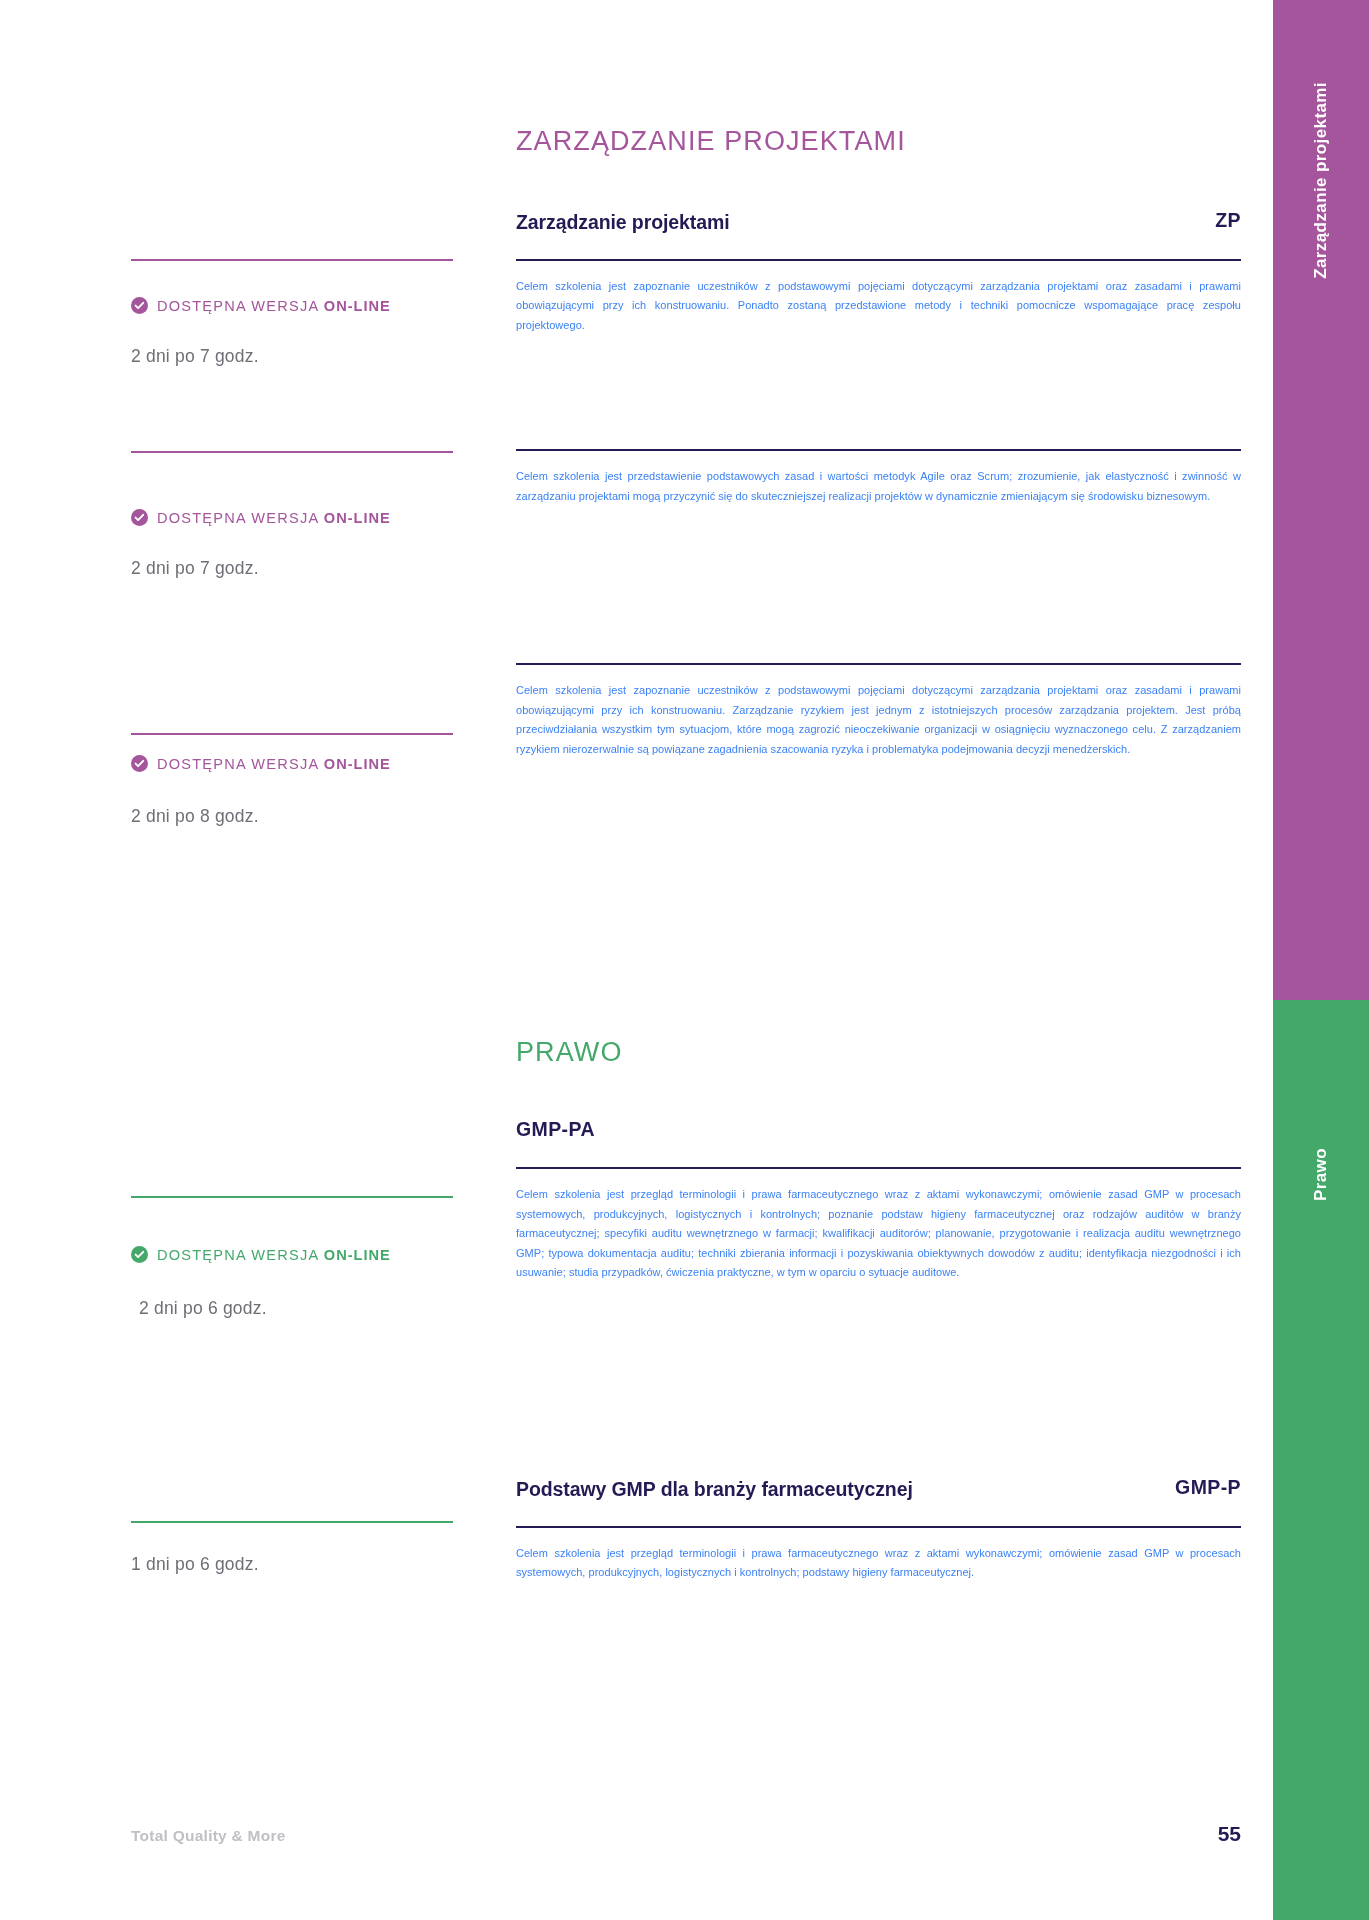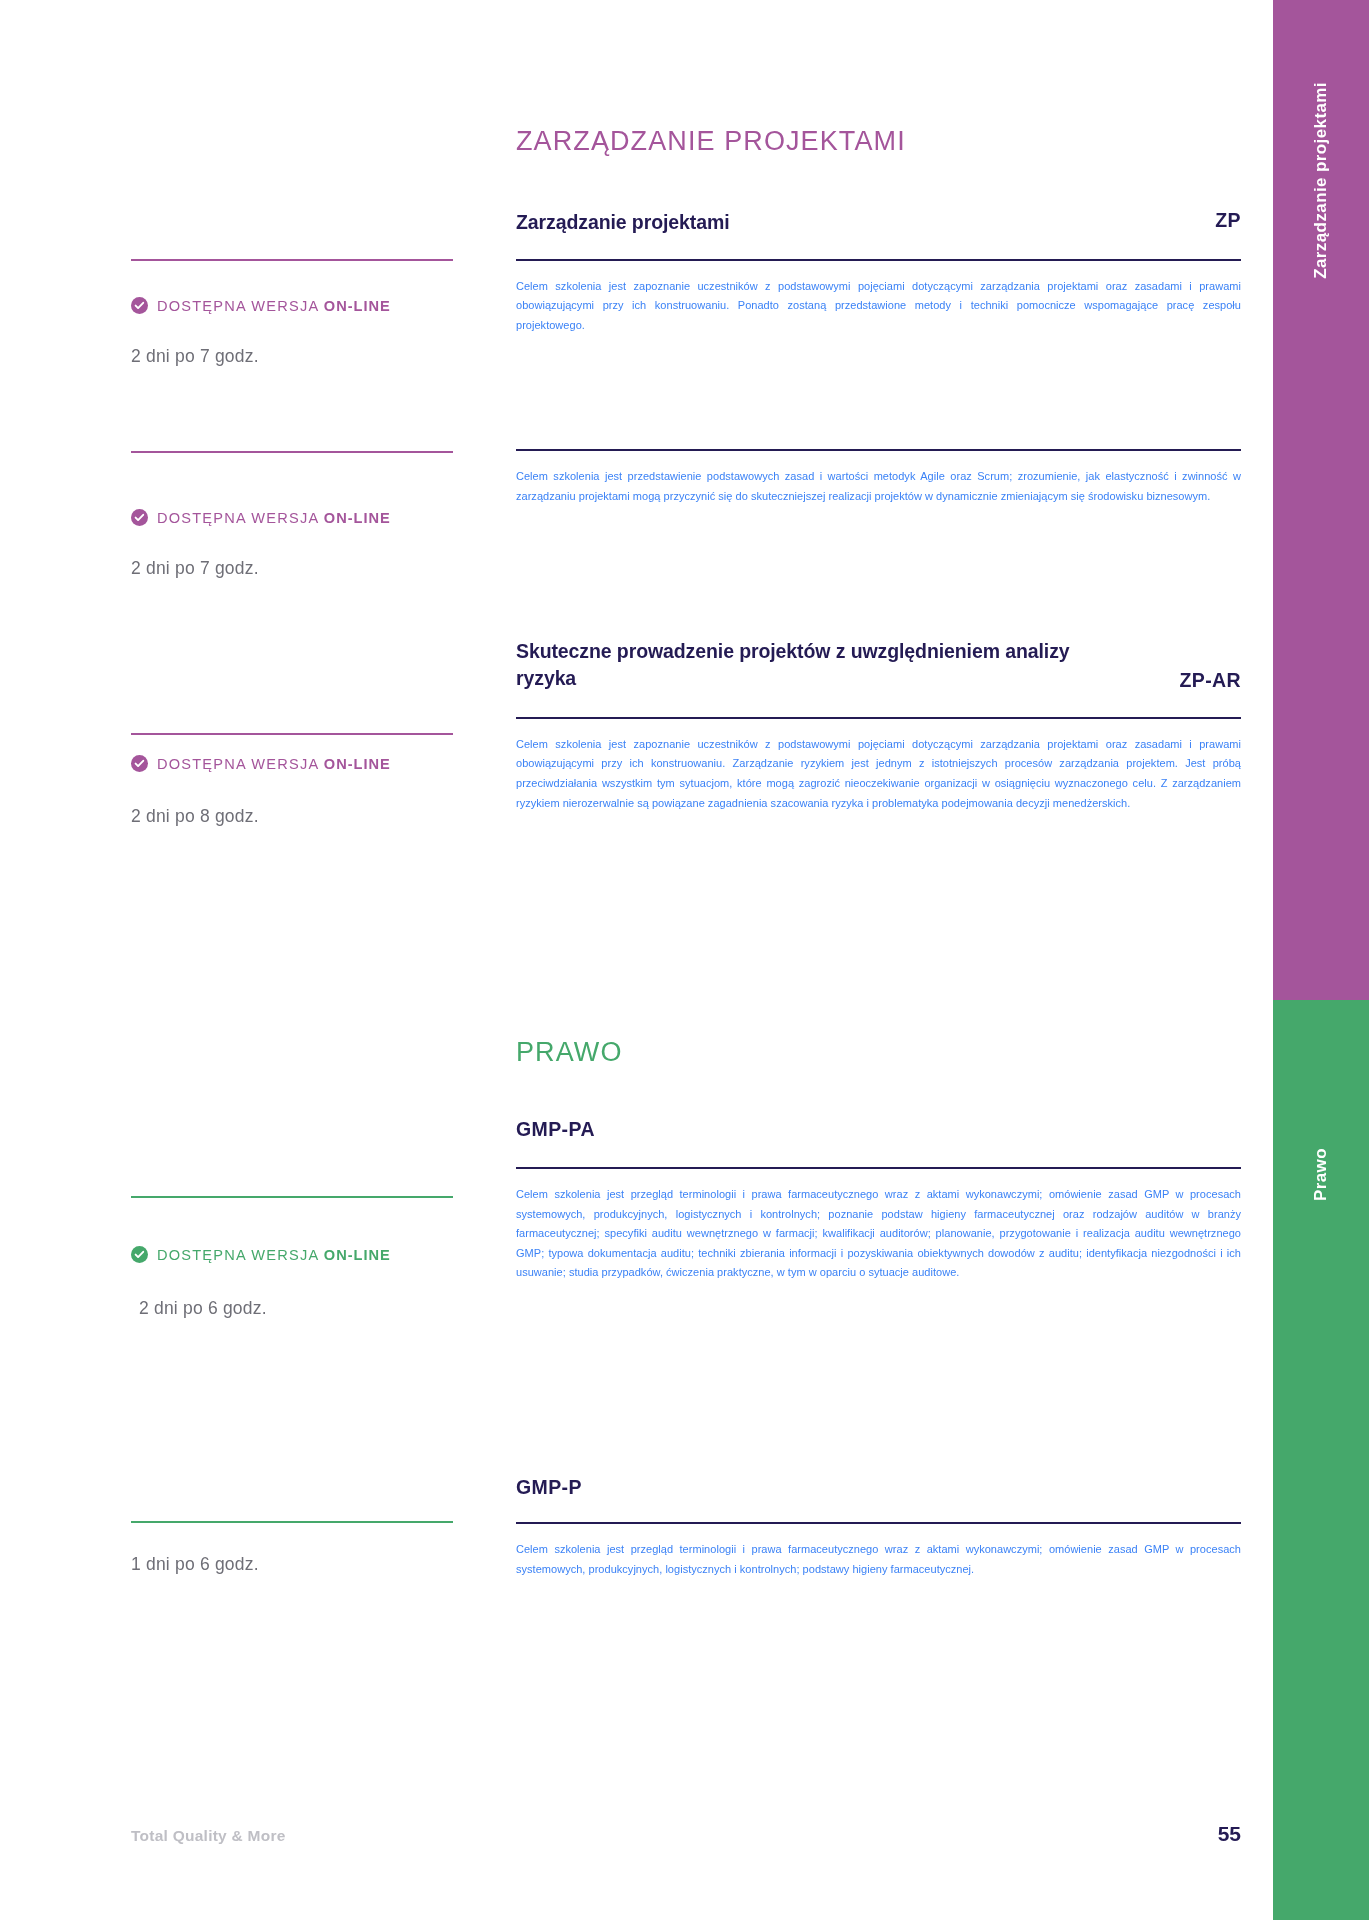--- a/index.html
+++ b/index.html
@@ -215,24 +215,20 @@
     <span class="badge-icon">
       <svg width="11" height="11" viewBox="0 0 11 11">
           <path d="M1.6 5.6 L4.1 8.1 L9.2 2.8" stroke="#ffffff" stroke-width="1.9" fill="none" stroke-linecap="round" stroke-linejoin="round"></path>
         </svg>
     </span>
     <span class="badge-text"><span>DOSTĘPNA WERSJA </span><b>ON-LINE</b></span>
   </div>
   <div class="duration" style="top:558px;">2 dni po 7 godz.</div>
 
   <div class="course" style="top:638px;">
-    <div class="course-head">
-      <div class="course-title">Skuteczne prowadzenie projektów z uwzględnieniem analizy ryzyka</div>
-      <div class="course-code lowered">ZP-AR</div>
-    </div>
     <div class="rule" style="margin-top:25px;"></div>
     <div class="course-body" style="margin-top:16px;">Celem szkolenia jest zapoznanie uczestników z podstawowymi pojęciami dotyczącymi zarządzania projektami oraz zasadami i prawami obowiązującymi przy ich konstruowaniu. Zarządzanie ryzykiem jest jednym z istotniejszych procesów zarządzania projektem. Jest próbą przeciwdziałania wszystkim tym sytuacjom, które mogą zagrozić nieoczekiwanie organizacji w osiągnięciu wyznaczonego celu. Z zarządzaniem ryzykiem nierozerwalnie są powiązane zagadnienia szacowania ryzyka i problematyka podejmowania decyzji menedżerskich.</div>
   </div>
 
   <div class="left-rule purple" style="top:733px;"></div>
   <div class="badge purple" style="top:755px;">
     <span class="badge-icon">
       <svg width="11" height="11" viewBox="0 0 11 11">
           <path d="M1.6 5.6 L4.1 8.1 L9.2 2.8" stroke="#ffffff" stroke-width="1.9" fill="none" stroke-linecap="round" stroke-linejoin="round"></path>
         </svg>
@@ -257,20 +253,21 @@
       <svg width="11" height="11" viewBox="0 0 11 11">
           <path d="M1.6 5.6 L4.1 8.1 L9.2 2.8" stroke="#ffffff" stroke-width="1.9" fill="none" stroke-linecap="round" stroke-linejoin="round"></path>
         </svg>
     </span>
     <span class="badge-text"><span>DOSTĘPNA WERSJA </span><b>ON-LINE</b></span>
   </div>
   <div class="duration" style="top:1298px;margin-left:8px;">2 dni po 6 godz.</div>
 
   <div class="course" style="top:1476px;">
     <div class="course-head">
+      <div class="course-title">Podstawy GMP dla branży farmaceutycznej</div>
       <div class="course-code">GMP-P</div>
     </div>
     <div class="rule" style="margin-top:23px;"></div>
     <div class="course-body" style="margin-top:16px;">Celem szkolenia jest przegląd terminologii i prawa farmaceutycznego wraz z aktami wykonawczymi; omówienie zasad GMP w procesach systemowych, produkcyjnych, logistycznych i kontrolnych; podstawy higieny farmaceutycznej.</div>
   </div>
 
   <div class="left-rule green" style="top:1521px;"></div>
   <div class="duration" style="top:1554px;">1 dni po 6 godz.</div>
 
   <div class="footer-brand">Total Quality &amp; More</div>

